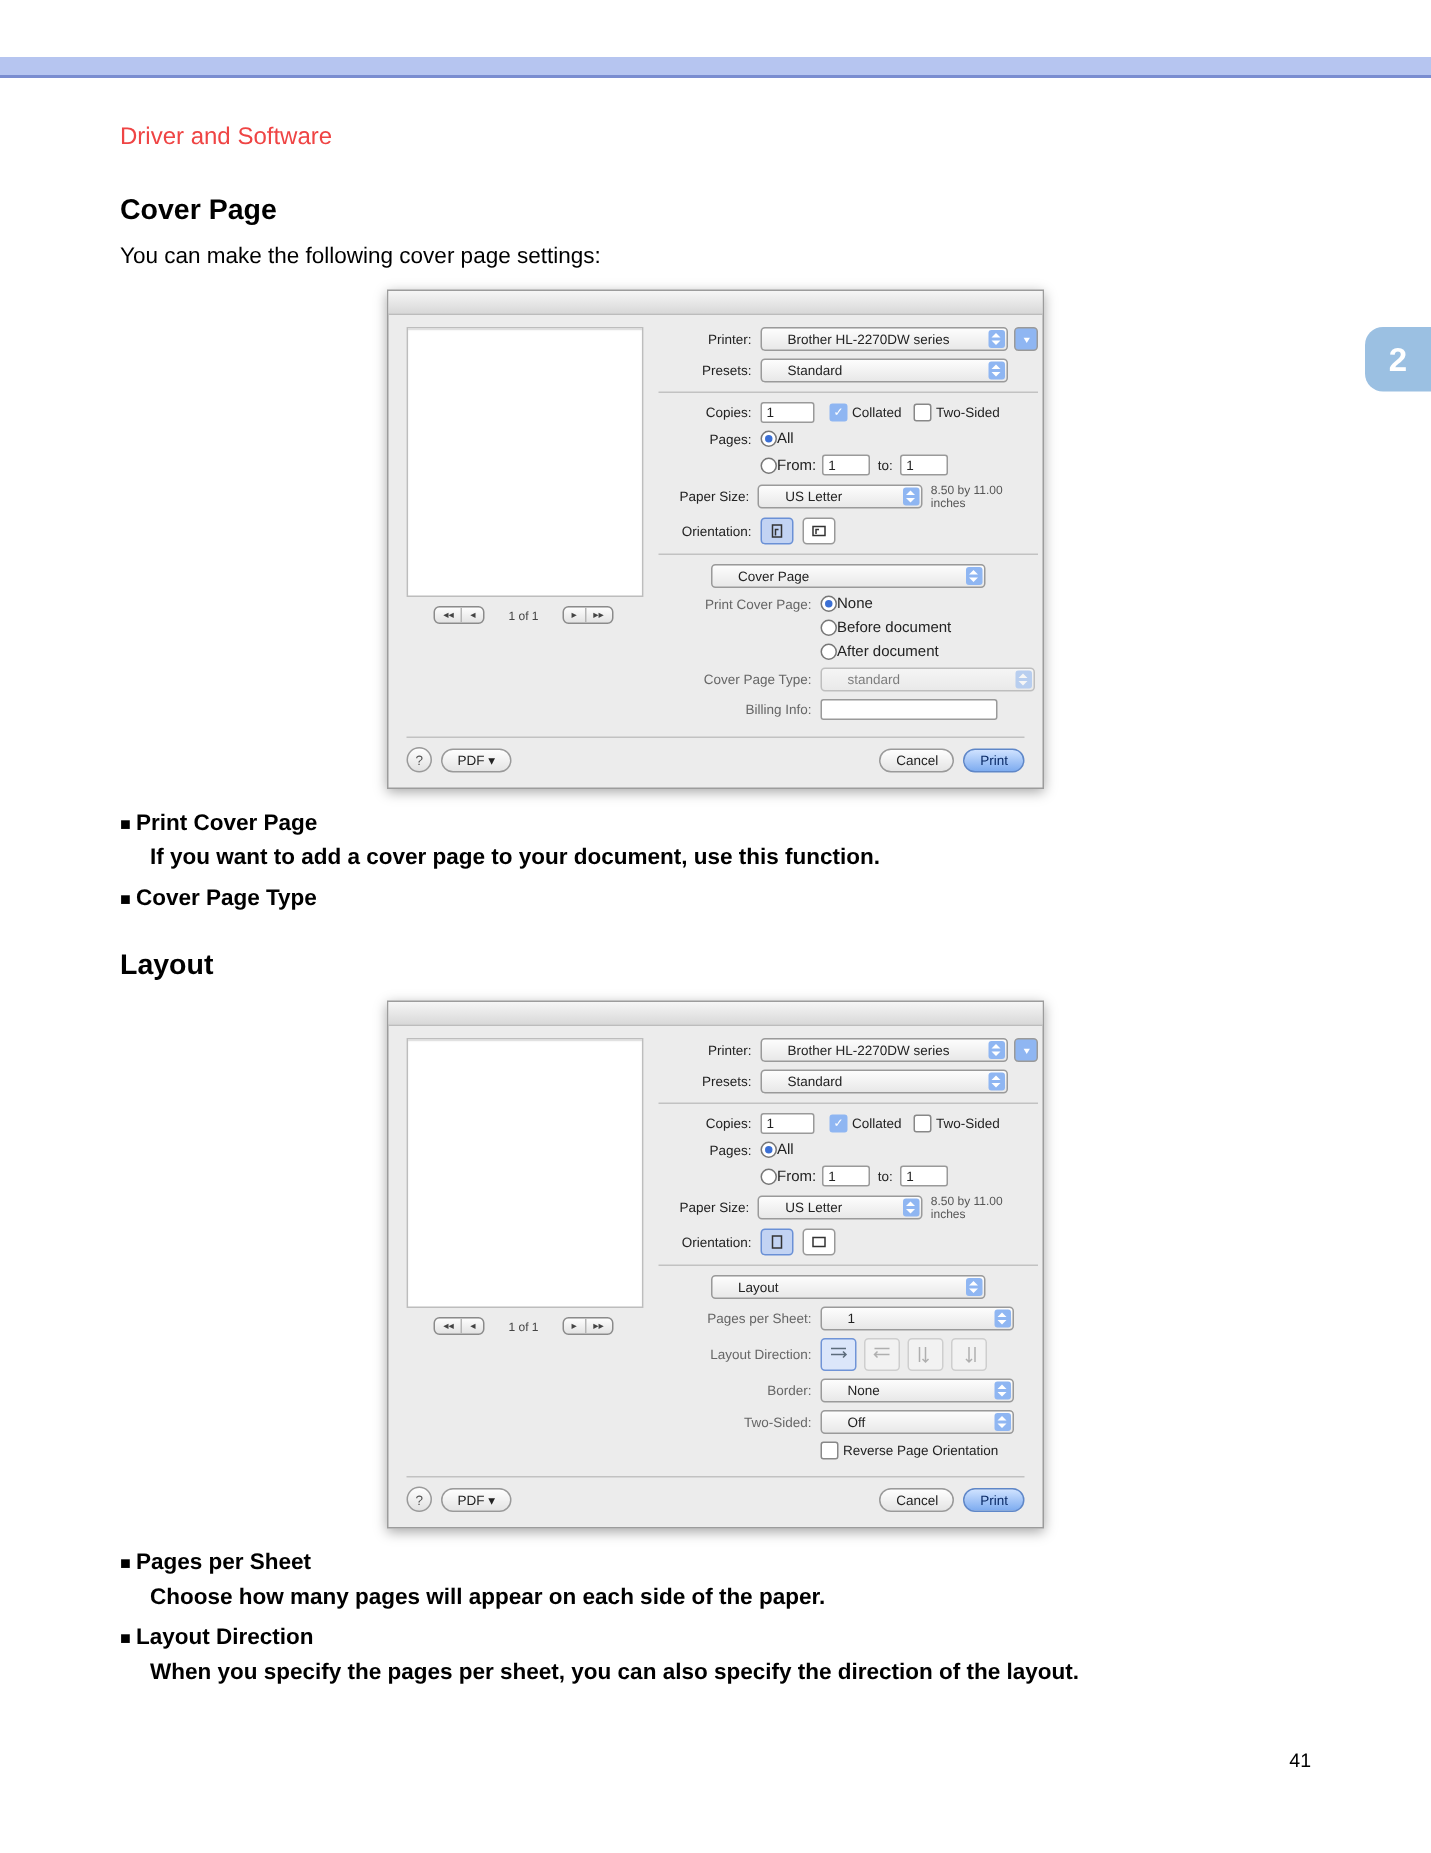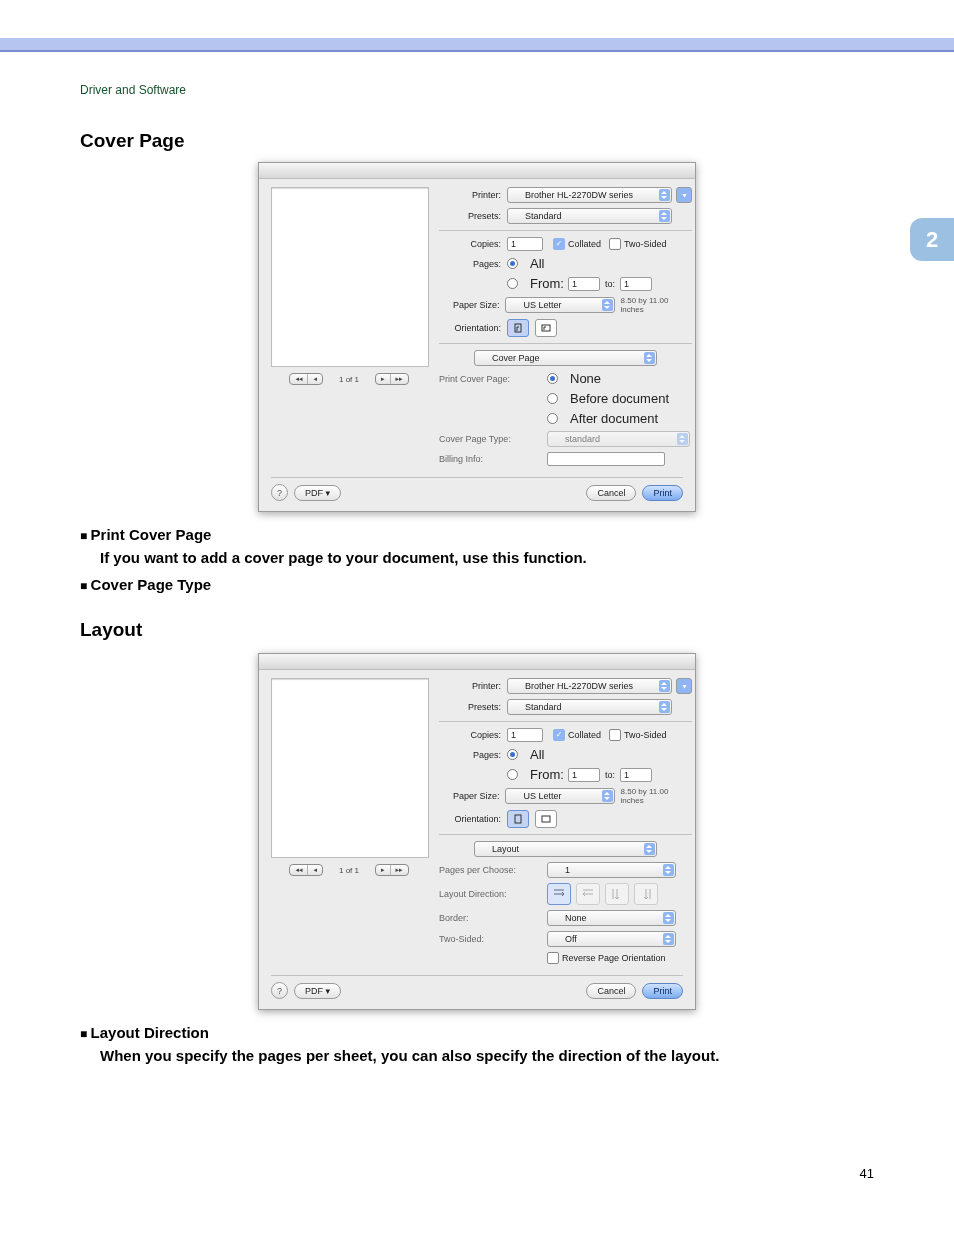--- a/index.html
+++ b/index.html
@@ -9,40 +9,40 @@
     --blue-bar: #b6c5f0;
     --tab-blue: #9bc0e2;
     --mac-blue: #4a78c9;
     --mac-bg: #ececec;
     --mac-border: #b9b9b9;
     --select-btn: #8fb6f2;
   }
   html, body { margin:0; padding:0; background:#fff; font-family: Arial, Helvetica, sans-serif; color:var(--text); }
   .page { position:relative; width:var(--page-w); height:var(--page-h); }
   .topbar { position:absolute; left:0; right:0; top:38px; height:12px; background:var(--blue-bar); border-bottom:2px solid #7a8dd0; }
-  .crumb { position:absolute; left:80px; top:83px; font-size:12px; color:#14532d; }
+  .crumb { position:absolute; left:80px; top:83px; font-size:16px; color:#ef4444; }
   .chapter-tab { position:absolute; right:0; top:218px; width:44px; height:43px; background:var(--tab-blue); border-top-left-radius:12px; border-bottom-left-radius:12px; display:flex; align-items:center; justify-content:center; color:#fff; font-size:22px; font-weight:bold; }
   .content { position:absolute; left:80px; right:80px; top:130px; }
   h2.section { font-size:19px; margin:0 0 10px 0; }
   p.lead { font-size:15px; margin:4px 0 14px 0; }
   h2.section2 { font-size:19px; margin:26px 0 12px 0; }
   .bullets { font-size:15px; margin-top:14px; }
   .bullets .item { margin-bottom:4px; }
   .bullets .item .hd { font-weight:bold; }
   .bullets .item .hd::before { content:"■ "; font-size:12px; }
   .bullets .item .bd { margin:6px 0 10px 20px; font-weight:bold; }
 
   
   .dlg-wrap { display:flex; justify-content:center; margin:4px 0 4px 0; }
   .mac { width:436px; background:var(--mac-bg); border:1px solid #9c9c9c; box-shadow:0 2px 8px rgba(0,0,0,.35); font-size:9px; color:#222; }
   .mac .titlebar { height:15px; background:linear-gradient(#f6f6f6,#d8d8d8); border-bottom:1px solid #bcbcbc; position:relative; }
   .mac .body { padding:8px 12px 10px 12px; }
   .mac .row { display:flex; align-items:center; margin-bottom:5px; }
   .mac .lbl { width:62px; text-align:right; padding-right:6px; font-size:9px; }
-  .mac .lbl2 { width:102px; text-align:left; padding-right:6px; font-size:9px; color:#666; }
+  .mac .lbl2 { width:102px; text-align:right; padding-right:6px; font-size:9px; color:#666; }
   .mac .split { display:flex; gap:12px; }
   .mac .preview { width:156px; }
   .mac .preview .canvas { width:156px; height:178px; background:#fff; border:1px solid #bdbdbd; box-shadow:0 1px 1px rgba(0,0,0,.15) inset; }
   .mac .preview .nav { display:flex; align-items:center; gap:16px; margin-top:6px; justify-content:center; }
   .mac .preview .pgnum { font-size:8px; color:#444; }
   .segbtn { display:inline-flex; border:1px solid #8b8b8b; border-radius:4px; overflow:hidden; background:linear-gradient(#fdfdfd,#e3e3e3); }
   .segbtn span { padding:1px 5px; font-size:7px; color:#444; border-left:1px solid #b5b5b5; }
   .segbtn span:first-child { border-left:none; }
 
   .select { position:relative; display:inline-flex; align-items:center; background:linear-gradient(#fdfdfd,#e8e8e8); border:1px solid #9a9a9a; border-radius:3px; height:14px; padding:0 14px 0 17px; font-size:9px; min-width:40px; }
@@ -55,21 +55,21 @@
   .select .arrow-icon::after  { bottom:0; border-top:3px solid #fff; }
   .select.disabled { opacity:.55; }
   .statusbtn { width:14px; height:14px; border:1px solid #9a9a9a; border-radius:3px; background:var(--select-btn); display:inline-flex; align-items:center; justify-content:center; margin-left:4px; }
   .statusbtn svg { width:7px; height:7px; }
 
   .txt { display:inline-block; background:#fff; border:1px solid #9a9a9a; border-radius:2px; height:12px; font-size:9px; padding:0 3px; line-height:12px; }
   .chk { display:inline-flex; align-items:center; gap:3px; font-size:9px; }
   .chkbox { width:10px; height:10px; border:1px solid #888; border-radius:2px; background:#fff; display:inline-flex; align-items:center; justify-content:center; }
   .chkbox.checked { background:var(--select-btn); border-color:var(--select-btn); }
   .chkbox.checked::after { content:"✓"; color:#fff; font-size:8px; line-height:8px; }
-  .radio { display:inline-flex; align-items:center; gap:12px; font-size:13px; }
+  .radio { display:inline-flex; align-items:center; gap:0; font-size:10px; }
   .r { width:9px; height:9px; border-radius:50%; border:1px solid #777; background:#fff; display:inline-block; position:relative; }
   .r.sel::after { content:""; position:absolute; left:2px; top:2px; width:5px; height:5px; background:#3b6fd4; border-radius:50%; }
 
   .hr { border-top:1px solid #c2c2c2; margin:6px 0; }
 
   .btnbar { display:flex; align-items:center; justify-content:space-between; margin-top:6px; }
   .aquabtn { display:inline-flex; align-items:center; justify-content:center; border:1px solid #9a9a9a; border-radius:10px; background:linear-gradient(#fefefe,#e4e4e4); font-size:9px; padding:2px 10px; }
   .aquabtn.primary { background:linear-gradient(#cfe2ff,#7eacf0); border-color:#5f87c8; color:#0a2a66; }
   .helpbtn { width:15px; height:15px; border-radius:50%; border:1px solid #9a9a9a; background:linear-gradient(#fefefe,#e2e2e2); display:inline-flex; align-items:center; justify-content:center; font-size:9px; color:#555; }
 
@@ -88,20 +88,21 @@
 <body>
 
 <div class="page">
   <div class="topbar"></div>
   <div class="crumb">Driver and Software</div>
   <div class="chapter-tab">2</div>
 
   <div class="content">
 
     <h2 class="section">Cover Page</h2>
+    <p class="lead">You can make the following cover page settings:</p>
 
     <div class="dlg-wrap">
       <div class="mac">
         <div class="titlebar"></div>
         <div class="body">
           <div class="split">
             <div class="preview">
               <div class="canvas"></div>
               <div class="nav">
                 <span class="segbtn">
@@ -354,21 +355,21 @@
                 </span>
               </div>
               <div class="hr"></div>
               <div class="row" style="justify-content:center">
                 <span class="select" style="width:150px">
                     <span>Layout</span>
                     <span class="arrow-icon"></span>
                   </span>
               </div>
               <div class="row">
-                <span class="lbl2">Pages per Choose:</span>
+                <span class="lbl2">Pages per Sheet:</span>
                 <span class="select" style="width:96px">
                     <span>1</span>
                     <span class="arrow-icon"></span>
                   </span>
               </div>
               <div class="row">
                 <span class="lbl2">Layout Direction:</span>
                 <span class="ldir-icons">
                   <span class="ldir first">
                       <svg width="14" height="14" viewBox="0 0 14 14">
@@ -424,20 +425,22 @@
             <span style="display:flex; gap:6px;">
               <span class="aquabtn">Cancel</span>
               <span class="aquabtn primary">Print</span>
             </span>
           </div>
         </div>
       </div>
     </div>
 
     <div class="bullets">
+      <div class="item"><span class="hd">Pages per Sheet</span>
+        <div class="bd">Choose how many pages will appear on each side of the paper.</div></div>
       <div class="item"><span class="hd">Layout Direction</span>
         <div class="bd">When you specify the pages per sheet, you can also specify the direction of the layout.</div></div>
     </div>
 
   </div>
 
   <div class="pagenum-footer">41</div>
 </div>
 
 </body></html>

